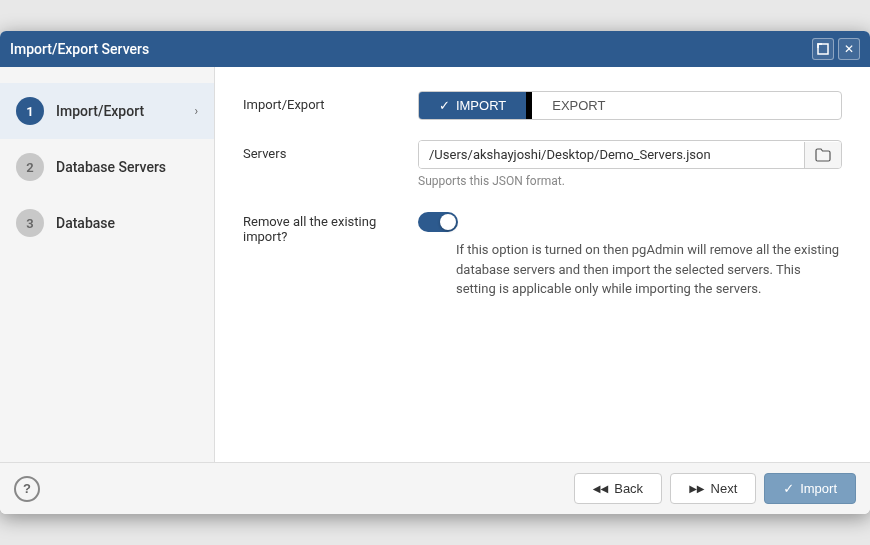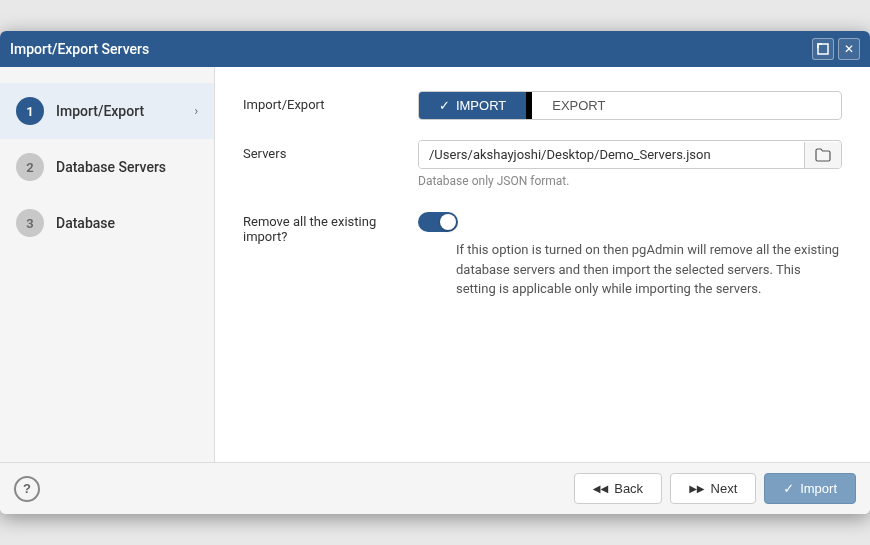--- a/index.html
+++ b/index.html
@@ -325,21 +325,21 @@
         <div class="form-label">Servers</div>
         <div class="form-field">
           <div class="file-input-wrapper">
             <span class="file-path">/Users/akshayjoshi/Desktop/Demo_Servers.json</span>
             <div class="file-browse-btn">
               <svg width="16" height="14" viewBox="0 0 16 14" fill="none">
                 <path d="M1 2.5C1 1.67 1.67 1 2.5 1H6L7.5 3H13.5C14.33 3 15 3.67 15 4.5V11.5C15 12.33 14.33 13 13.5 13H2.5C1.67 13 1 12.33 1 11.5V2.5Z" stroke="#555" stroke-width="1.2" fill="none"></path>
               </svg>
             </div>
           </div>
-          <div class="file-hint">Database only JSON format.</div>
+          <div class="file-hint">Supports this JSON format.</div>
         </div>
       </div>
 
       <div class="form-row">
         <div class="form-label">Remove all the existing import?</div>
         <div class="form-field">
           <div class="toggle-switch">
             <div class="toggle-knob"></div>
           </div>
           <div class="description-text">If this option is turned on then pgAdmin will remove all the existing database servers and then import the selected servers. This setting is applicable only while importing the servers.</div>

